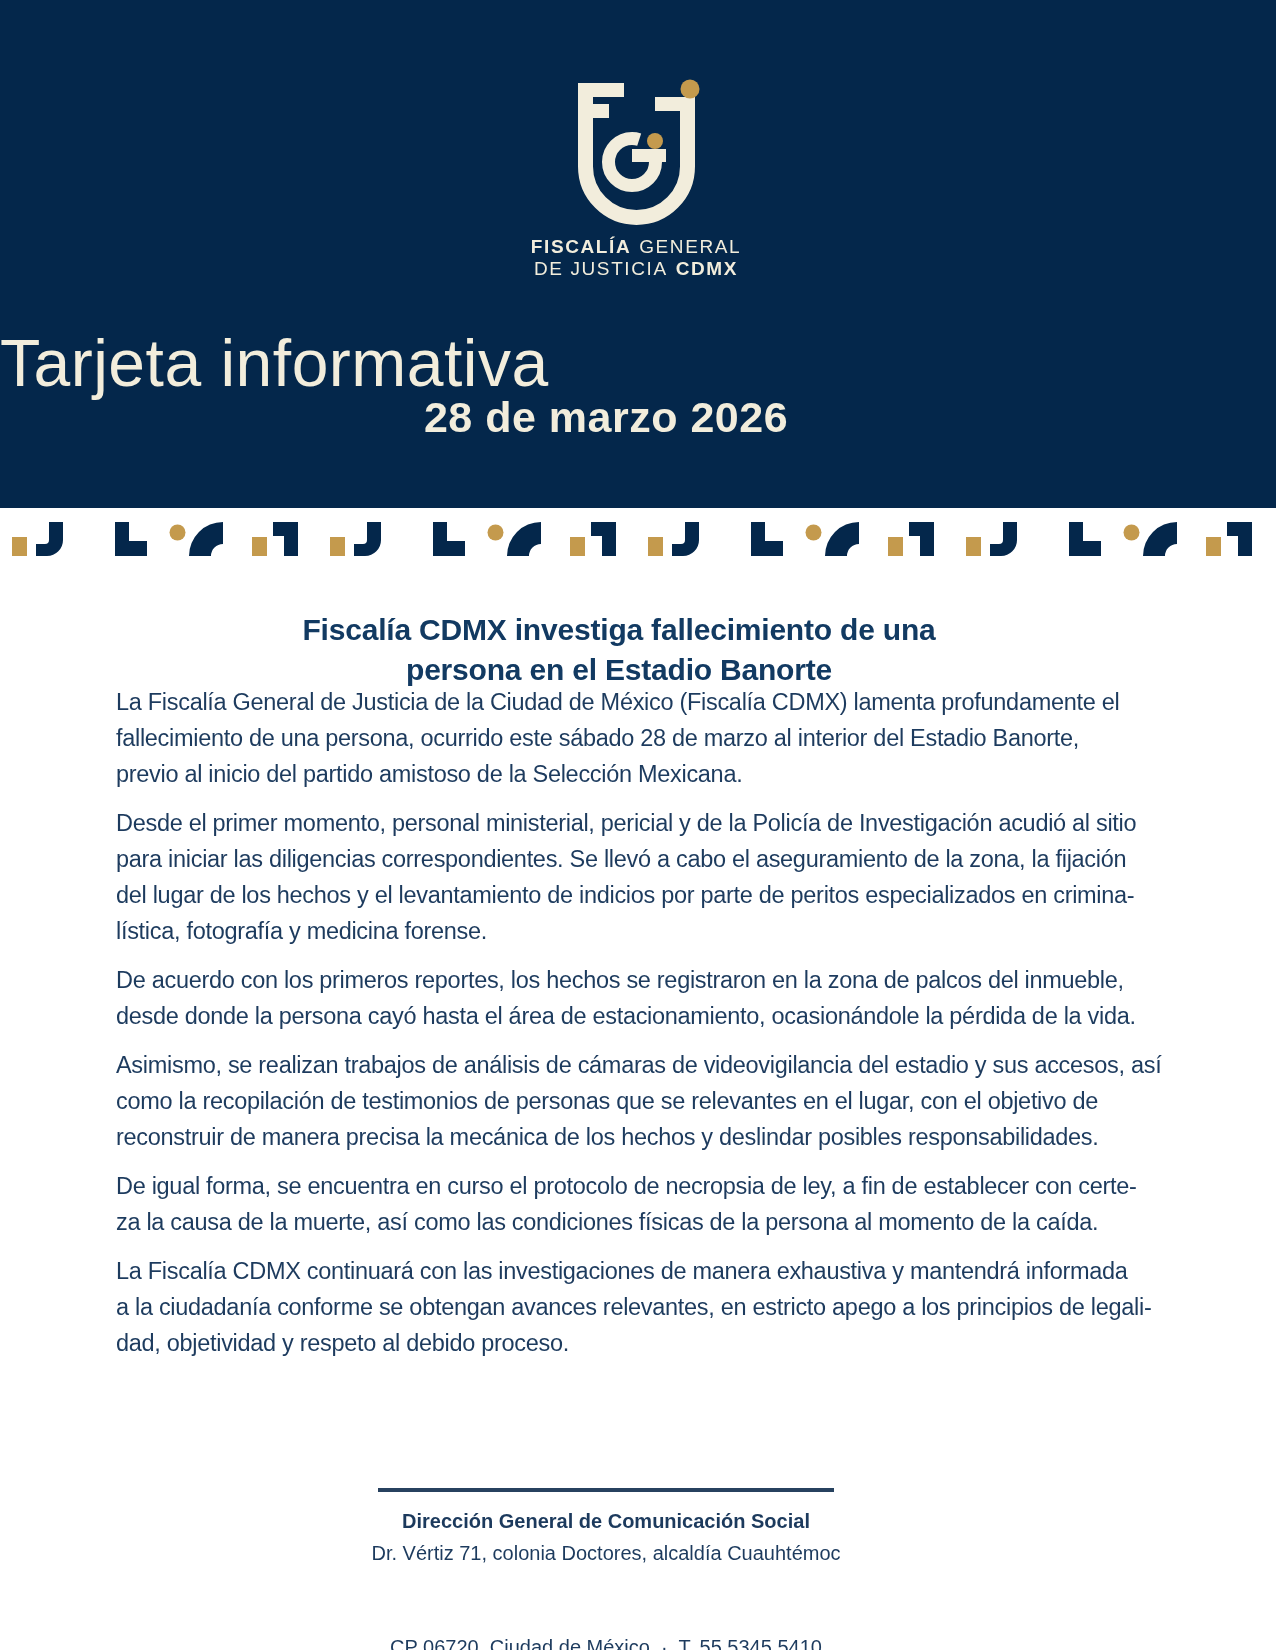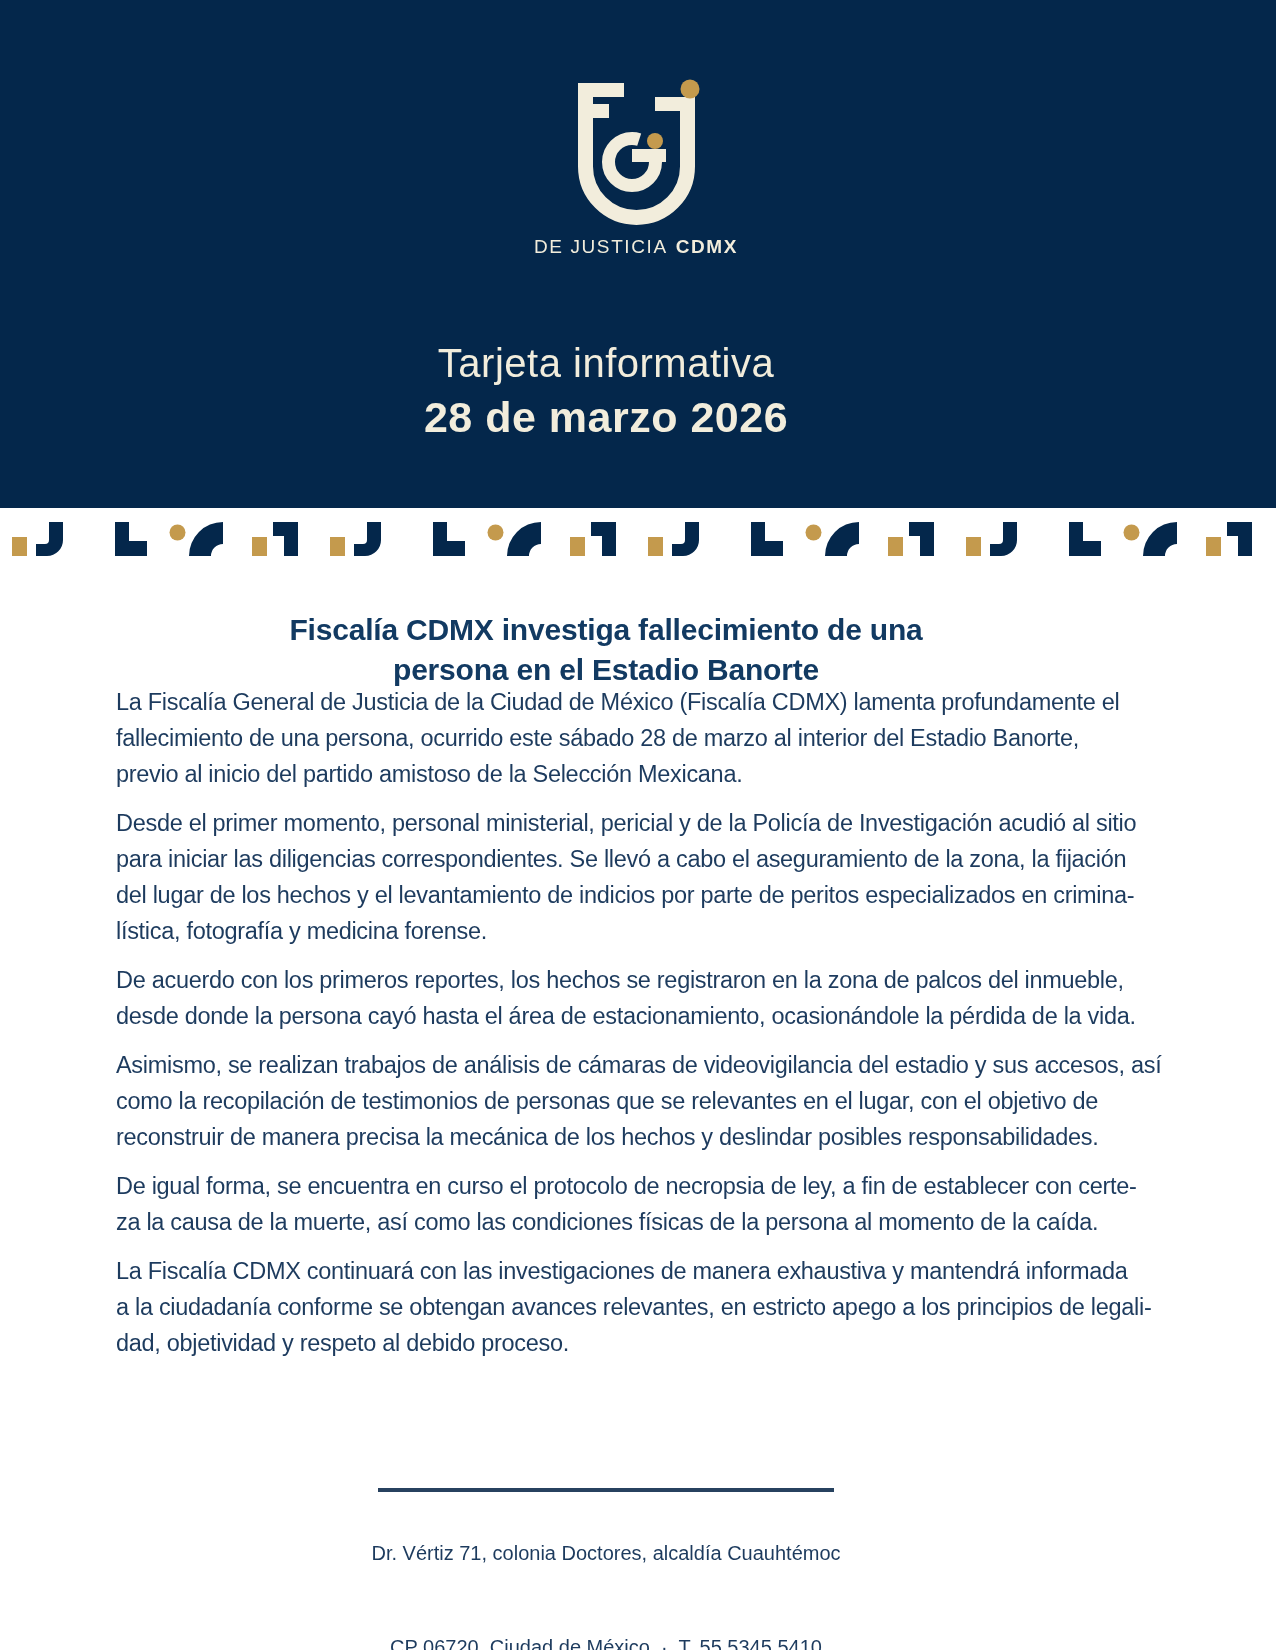--- a/index.html
+++ b/index.html
@@ -11,28 +11,28 @@
     position:relative;width:1276px;height:1650px;background:var(--white);
     font-family:"Liberation Sans",sans-serif;overflow:hidden;
   }
   
   .header{position:absolute;left:0;top:0;width:1276px;height:508px;background:var(--navy);}
   .logo-svg{position:absolute;left:560px;top:65px;width:170px;height:175px;}
   .wordmark{position:absolute;left:436px;top:236px;width:400px;text-align:center;
     color:var(--cream);font-size:19px;line-height:22px;letter-spacing:1.6px;}
   .wordmark .b{font-weight:700;}
   .wordmark .sp{margin-right:.42em;}
-  .hero-title{position:absolute;left:0;top:334px;width:1212px;text-align:center;
-    color:var(--cream);font-size:40px;line-height:58px;font-weight:500;letter-spacing:.5px;}
+  .hero-title{position:absolute;left:0;top:334px;width:1212px;
+    color:var(--cream);font-size:66px;line-height:58px;font-weight:500;letter-spacing:.5px;}
   .hero-date{position:absolute;left:0;top:392px;width:1212px;text-align:center;
     color:var(--cream);font-size:43px;line-height:50px;font-weight:700;letter-spacing:.5px;}
   
   .band-svg{position:absolute;left:0;top:510px;width:1276px;height:50px;display:block;}
   
-  .article-heading{position:absolute;left:0;top:590px;width:1212px;text-align:center;
+  .article-heading{position:absolute;left:13px;top:590px;width:1212px;text-align:center;
     color:var(--heading);font-weight:700;font-size:30px;line-height:40px;
     white-space:pre;letter-spacing:-.2px;}
   .body-copy{position:absolute;left:116px;top:684px;width:1110px;color:var(--text);}
   .body-copy p{margin:0 0 13px 0;font-size:23.5px;line-height:36px;
     letter-spacing:-.3px;white-space:pre;}
   
   .footer-rule{position:absolute;left:378px;top:1488px;width:456px;height:4px;
     background:#27415f;}
   .footer-line{position:absolute;left:0;width:1212px;text-align:center;color:var(--text);
     font-size:20px;line-height:30px;white-space:pre;}
@@ -59,20 +59,21 @@
 
       <circle cx="72" cy="97" r="23.5" fill="none" stroke="var(--cream)" stroke-width="13" pathLength="100" stroke-dasharray="80 20"></circle>
 
       <rect x="72" y="84" width="34" height="13" fill="var(--cream)"></rect>
 
       <circle cx="130" cy="24" r="9.5" fill="var(--gold)"></circle>
       <circle cx="95" cy="76" r="8" fill="var(--gold)"></circle>
     </svg>
 
     <div class="wordmark">
+      <div><span class="b sp">FISCALÍA</span><span>GENERAL</span></div>
       <div><span class="sp">DE JUSTICIA</span><span class="b">CDMX</span></div>
     </div>
 
     <div class="hero-title">Tarjeta informativa</div>
     <div class="hero-date">28 de marzo 2026</div>
   </div>
 
   <svg class="band-svg" viewBox="0 0 1276 50" aria-hidden="true">
     <defs>
       <g id="band-unit">
@@ -111,16 +112,17 @@
 como la recopilación de testimonios de personas que se relevantes en el lugar, con el objetivo de
 reconstruir de manera precisa la mecánica de los hechos y deslindar posibles responsabilidades.</p>
     <p>De igual forma, se encuentra en curso el protocolo de necropsia de ley, a fin de establecer con certe-
 za la causa de la muerte, así como las condiciones físicas de la persona al momento de la caída.</p>
     <p>La Fiscalía CDMX continuará con las investigaciones de manera exhaustiva y mantendrá informada
 a la ciudadanía conforme se obtengan avances relevantes, en estricto apego a los principios de legali-
 dad, objetividad y respeto al debido proceso.</p>
   </div>
 
   <div class="footer-rule"></div>
+  <div class="footer-line footer-dept">Dirección General de Comunicación Social</div>
   <div class="footer-line footer-addr1">Dr. Vértiz 71, colonia Doctores, alcaldía Cuauhtémoc</div>
   <div class="footer-line footer-addr2">CP 06720, Ciudad de México  ·  T. 55 5345 5410</div>
 
 </div>
 
 </body></html>

